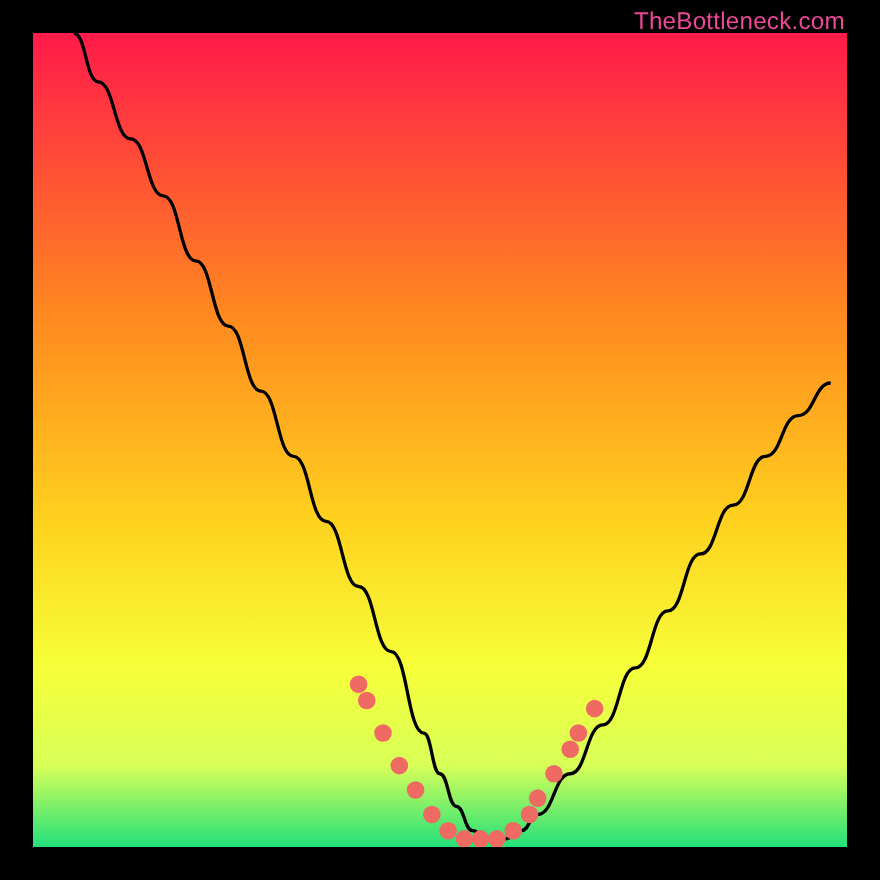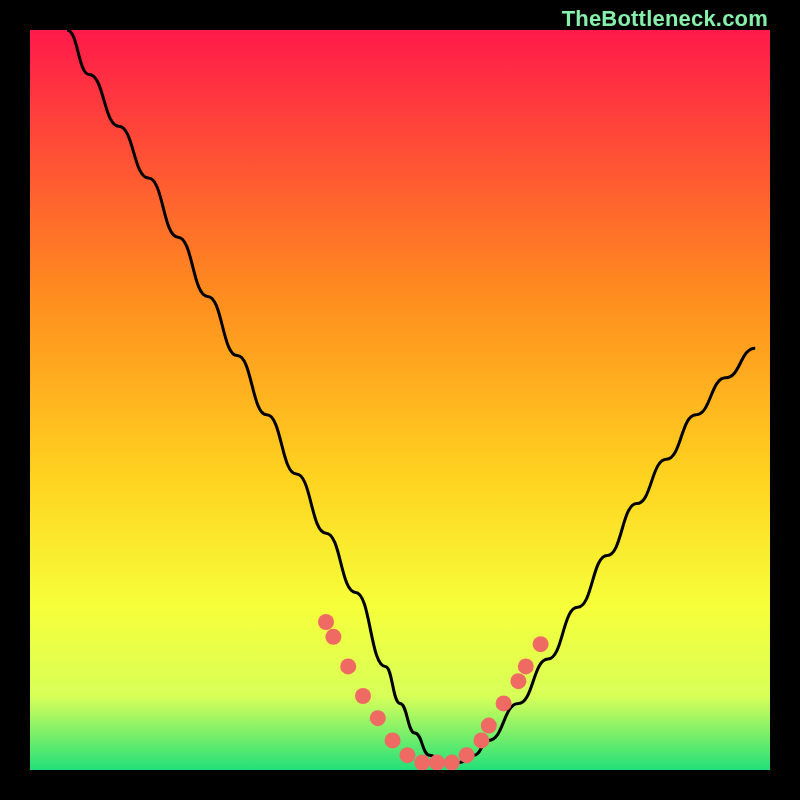--- a/index.html
+++ b/index.html
@@ -23,23 +23,23 @@
     position: absolute;
     left: 0;
     top: 0;
     width: 740px;
     height: 740px;
   }
   .watermark {
     position: absolute;
     top: 6px;
     right: 32px;
-    color: #86efac;
+    color: #ec4899;
     font-size: 22px;
-    font-weight: 700;
+    font-weight: 400;
     letter-spacing: 0.2px;
     user-select: none;
   }
 </style>
 </head>
 <body>
 
 <div class="watermark">TheBottleneck.com</div>
 
 <div class="frame">

